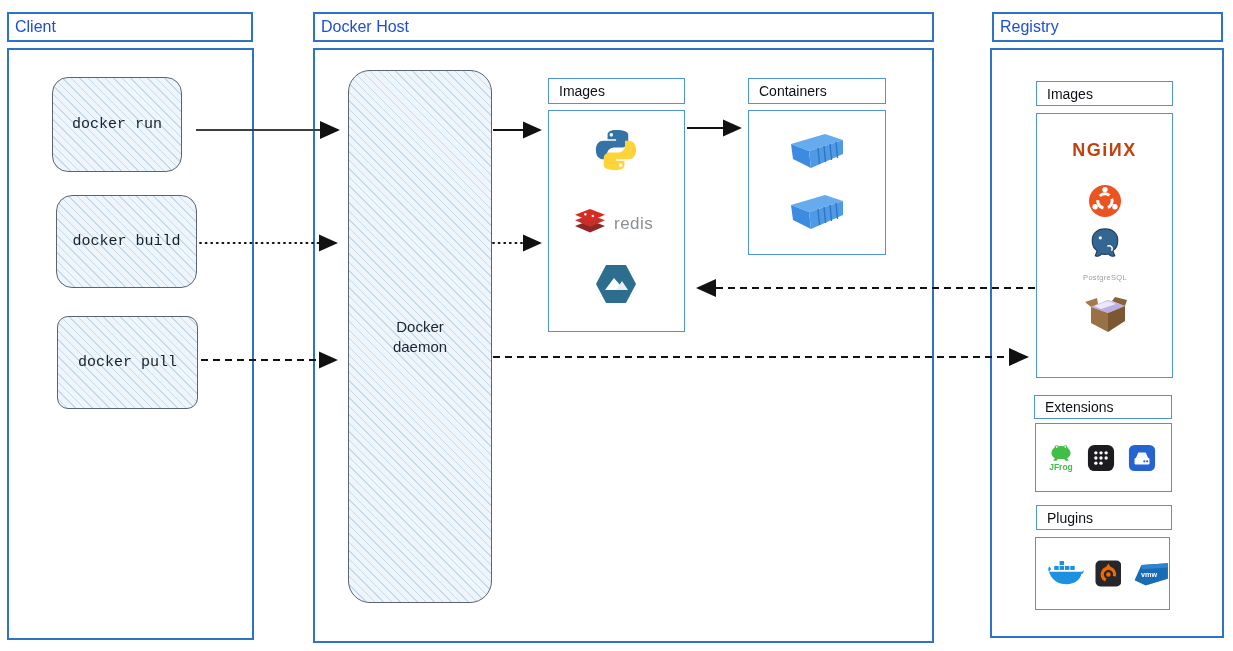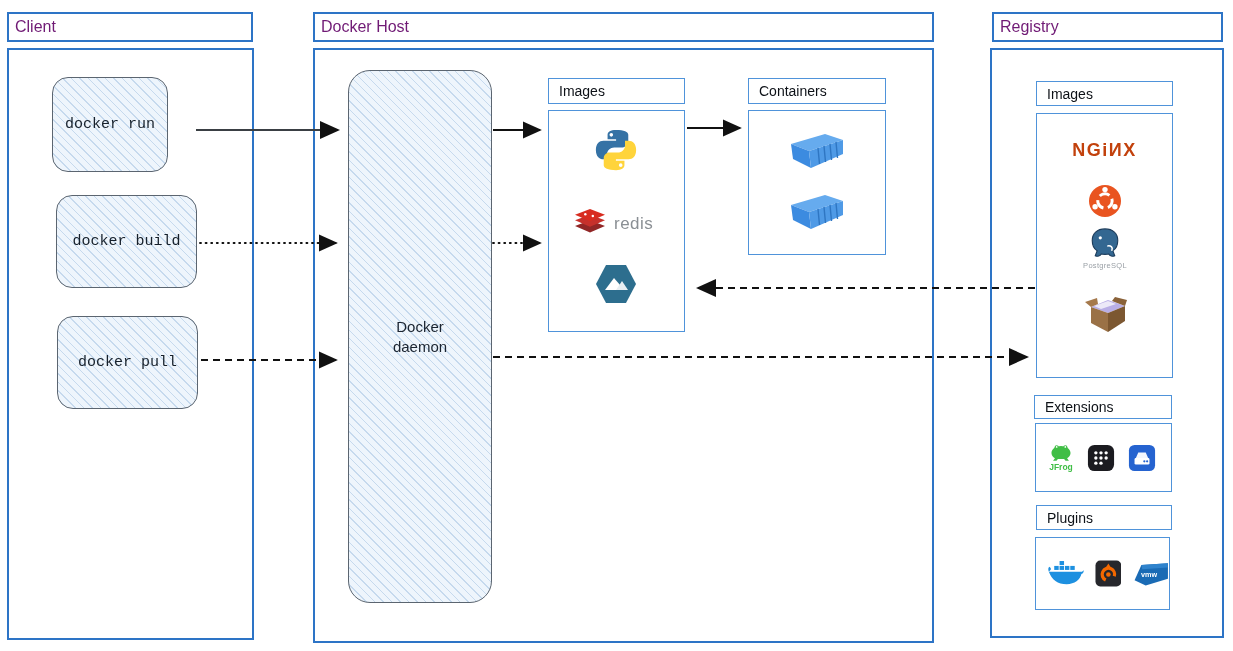--- a/index.html
+++ b/index.html
@@ -4,21 +4,21 @@
 <style>
   html,body{margin:0;padding:0;background:#fff;}
   .canvas{
     position:relative;width:1233px;height:651px;background:#ffffff;overflow:hidden;
     font-family:"Liberation Sans",sans-serif;color:#111;
   }
   
   .sect-title{
     position:absolute;border:2px solid #2d74c6;background:#fff;
     display:flex;align-items:center;padding-left:6px;box-sizing:border-box;
-    font-size:16px;color:#701a75;
+    font-size:16px;color:#1d4ed8;
   }
   
   .sect-box{
     position:absolute;border:2px solid #2d74c6;background:transparent;box-sizing:border-box;
   }
   
   .inner-title{
     position:absolute;border:1.6px solid #4f93da;background:#fff;
     display:flex;align-items:center;padding-left:10px;box-sizing:border-box;
     font-size:14px;color:#0d1117;z-index:3;
@@ -45,21 +45,21 @@
   }
   .arrows{position:absolute;left:0;top:0;z-index:4;pointer-events:none;}
   .icon{position:absolute;display:block;z-index:3;}
   .icon-row{position:absolute;display:flex;align-items:center;gap:7px;z-index:3;margin-top:8px;}
   .redis-text{font-size:17px;color:#8a8f94;letter-spacing:0.5px;}
   .nginx-text{
     position:absolute;z-index:3;font-size:18px;font-weight:bold;letter-spacing:1.5px;
     color:#c2410c;text-align:center;
   }
   .pg-wrap,.jfrog-wrap{position:absolute;z-index:3;display:flex;flex-direction:column;align-items:center;}
-  .pg-label{font-size:7.5px;color:#9aa0a6;margin-top:0px;letter-spacing:0.3px;}
+  .pg-label{font-size:7.5px;color:#9aa0a6;margin-top:12px;letter-spacing:0.3px;}
   .jfrog-label{font-size:8.5px;color:#40be46;font-weight:bold;margin-top:-1px;}
   .hrow{position:absolute;display:flex;align-items:center;justify-content:flex-start;gap:13px;z-index:3;box-sizing:border-box;padding-left:13px;}
 </style>
 </head>
 <body>
 
 <div class="canvas">
 
   <svg class="arrows" width="1233" height="651">
     <defs>
@@ -75,27 +75,27 @@
     <line x1="493" y1="243" x2="540" y2="243" stroke="#111" stroke-width="1.9" stroke-dasharray="1 4.6" stroke-linecap="round" marker-end="url(#ah)"></line>
     <line x1="1035" y1="288" x2="698" y2="288" stroke="#111" stroke-width="2" stroke-dasharray="7 5" marker-end="url(#ah)"></line>
     <line x1="493" y1="357" x2="1027" y2="357" stroke="#111" stroke-width="2" stroke-dasharray="7 5" marker-end="url(#ah)"></line>
   </svg>
 
   <div class="sect-title" style="left:7px;top:12px;width:246px;height:30px;">
     <span>Client</span>
   </div>
   <div class="sect-box" style="left:7px;top:48px;width:247px;height:592px;"></div>
 
-  <div class="sketch cmd" style="left:52px;top:77px;width:116px;height:95px;">
+  <div class="sketch cmd" style="left:52px;top:77px;width:130px;height:95px;">
     <span>docker run</span>
   </div>
   <div class="sketch cmd" style="left:56px;top:195px;width:141px;height:93px;">
     <span>docker build</span>
   </div>
-  <div class="sketch cmd" style="left:57px;top:316px;width:141px;height:93px;">
+  <div class="sketch cmd" style="left:57px;top:316px;width:141px;height:93px;border-radius:11px;">
     <span>docker pull</span>
   </div>
 
   <div class="sect-title" style="left:313px;top:12px;width:621px;height:30px;">
     <span>Docker Host</span>
   </div>
   <div class="sect-box" style="left:313px;top:48px;width:621px;height:595px;"></div>
 
   <div class="sketch daemon" style="left:348px;top:70px;width:144px;height:533px;">
     <div class="daemon-label">Docker daemon</div>

